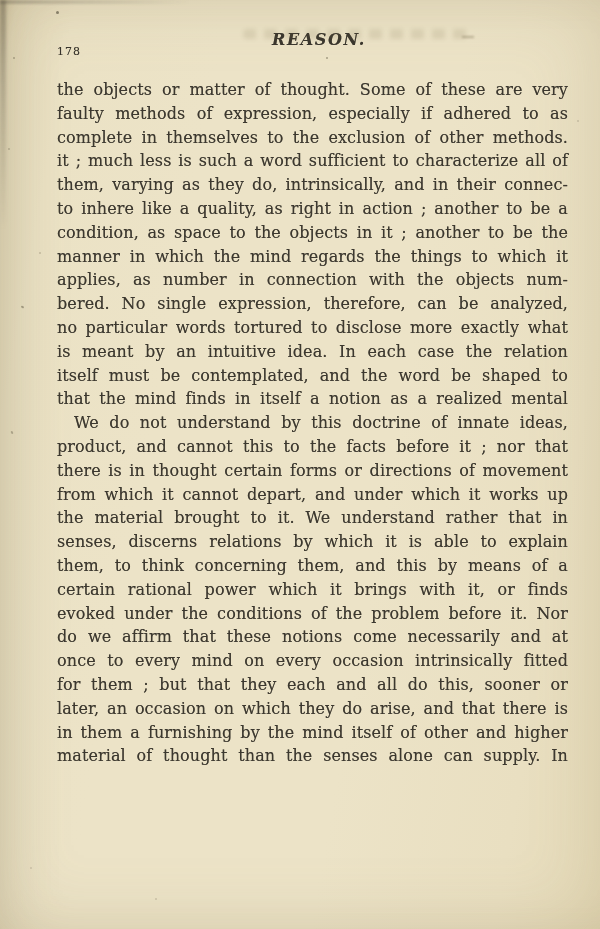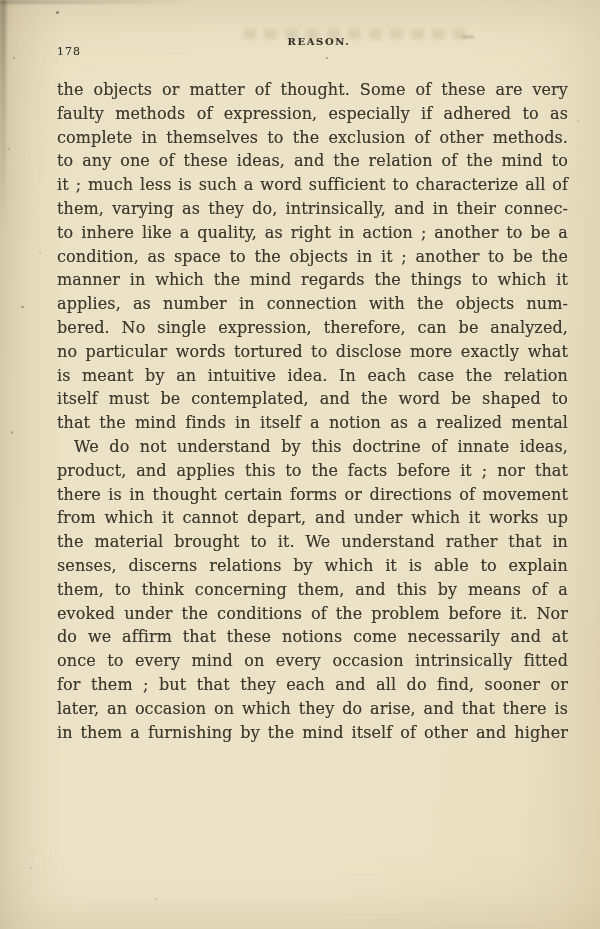--- a/index.html
+++ b/index.html
@@ -33,21 +33,21 @@
     position:absolute;left:57px;top:29px;
     font-size:11px;letter-spacing:1px;color:#38342c;
     text-shadow:0 0 .4px rgba(56,52,44,.55);
     margin-top:16px;
   }
   .runhead-wrap{
     position:absolute;left:58px;top:30px;width:510px;
     text-align:center;padding-left:12px;box-sizing:border-box;
   }
   .runhead{
-    font-weight:bold;font-size:10px;
+    font-style:italic;font-weight:bold;font-size:16px;
     letter-spacing:1.6px;color:#3a362d;
     text-shadow:0 0 .4px rgba(58,54,45,.5);
   }
   
   .ghost{
     position:absolute;left:243px;top:29px;width:225px;height:10px;
     background:repeating-linear-gradient(90deg,
        rgba(118,104,68,.30) 0 13px, rgba(118,104,68,0) 13px 21px);
     filter:blur(2px);opacity:.45;border-radius:4px;
   }
@@ -93,45 +93,46 @@
       <span class="runhead">REASON.</span>
     </div>
     <div class="ghost"></div>
     <div class="ghost-dash"></div>
   </div>
 
   <div class="textblock">
       <div class="bodyline" style="">the objects or matter of thought.  Some of these are very</div>
       <div class="bodyline" style="">faulty methods of expression, especially if adhered to as</div>
       <div class="bodyline" style="">complete in themselves to the exclusion of other methods.</div>
-      <div class="bodyline" style="">to any one of these ideas, and the relation of the mind to</div>
       <div class="bodyline" style="">it ; much less is such a word sufficient to characterize all of</div>
       <div class="bodyline" style="">them, varying as they do, intrinsically, and in their connec-</div>
       <div class="bodyline" style="">to inhere like a quality, as right in action ; another to be a</div>
       <div class="bodyline" style="">condition, as space to the objects in it ; another to be the</div>
       <div class="bodyline" style="">manner in which the mind regards the things to which it</div>
       <div class="bodyline" style="">applies, as number in connection with the objects num-</div>
       <div class="bodyline" style="">bered.  No single expression, therefore, can be analyzed,</div>
       <div class="bodyline" style="">no particular words tortured to disclose more exactly what</div>
       <div class="bodyline" style="">is meant by an intuitive idea.  In each case the relation</div>
       <div class="bodyline" style="">itself must be contemplated, and the word be shaped to</div>
       <div class="bodyline" style="">that the mind finds in itself a notion as a realized mental</div>
       <div class="bodyline indent" style="">We do not understand by this doctrine of innate ideas,</div>
-      <div class="bodyline" style="">product, and applies this to the facts before it ; nor that</div>
+      <div class="bodyline" style="">product, and cannot this to the facts before it ; nor that</div>
       <div class="bodyline" style="">there is in thought certain forms or directions of movement</div>
       <div class="bodyline" style="">from which it cannot depart, and under which it works up</div>
       <div class="bodyline" style="">the material brought to it.  We understand rather that in</div>
       <div class="bodyline" style="">senses, discerns relations by which it is able to explain</div>
       <div class="bodyline" style="">them, to think concerning them, and this by means of a</div>
+      <div class="bodyline" style="">certain rational power which it brings with it, or finds</div>
       <div class="bodyline" style="">evoked under the conditions of the problem before it.  Nor</div>
       <div class="bodyline" style="">do we affirm that these notions come necessarily and at</div>
       <div class="bodyline" style="">once to every mind on every occasion intrinsically fitted</div>
-      <div class="bodyline" style="">for them ; but that they each and all do find, sooner or</div>
+      <div class="bodyline" style="">for them ; but that they each and all do this, sooner or</div>
       <div class="bodyline" style="">later, an occasion on which they do arise, and that there is</div>
       <div class="bodyline" style="">in them a furnishing by the mind itself of other and higher</div>
+      <div class="bodyline" style="">material of thought than the senses alone can supply.  In</div>
     </div>
 
   <div class="speck s1"></div>
   <div class="speck s2"></div>
   <div class="speck s3"></div>
   <div class="speck s4"></div>
   <div class="speck s5"></div>
   <div class="speck s6"></div>
   <div class="speck s7"></div>
   <div class="speck s8"></div>

